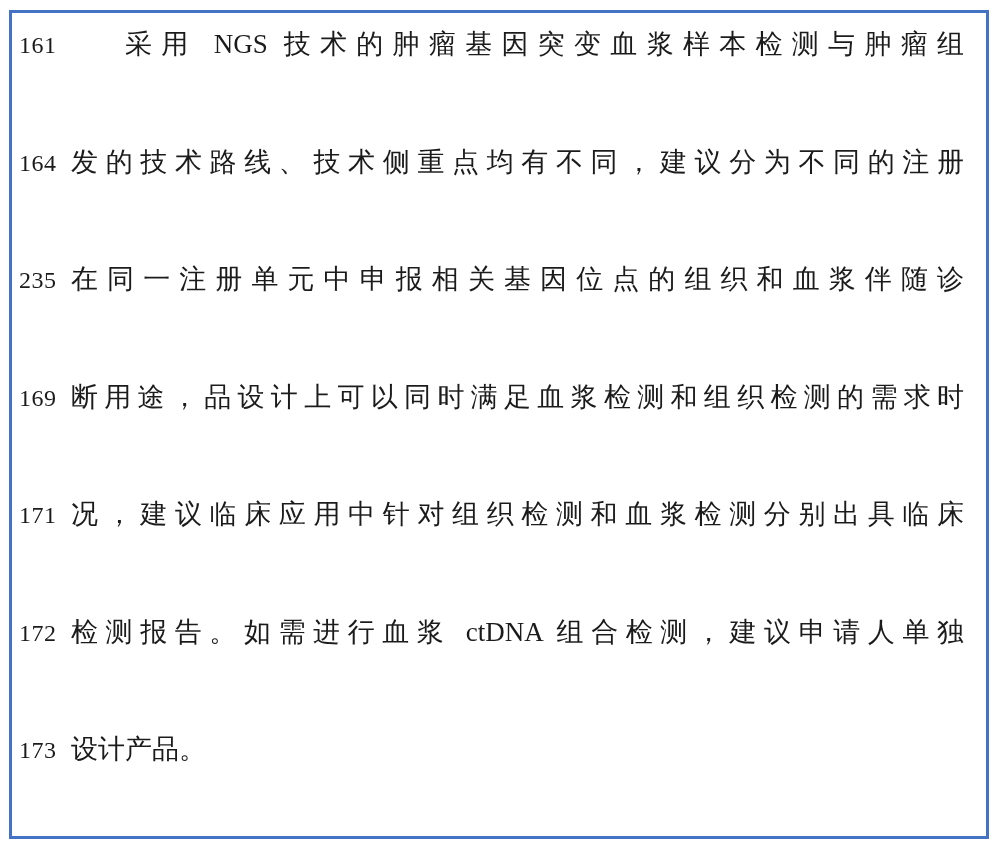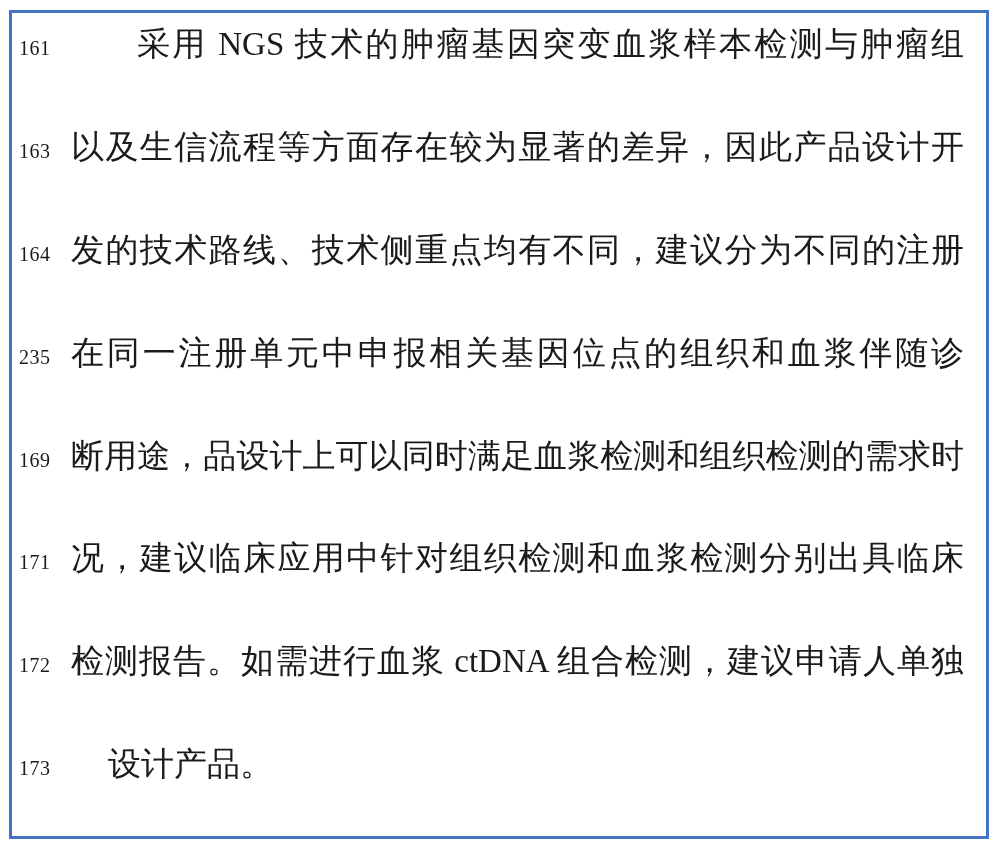--- a/index.html
+++ b/index.html
@@ -25,48 +25,44 @@
     display:flex;flex-direction:column;
   }
   .line{
     flex:1 1 0;
     display:flex;align-items:baseline;
     padding:0 22px 0 7px;
     overflow:hidden;
   }
   .num{
     flex:0 0 52px;
-    font-size:20px;line-height:63px;
+    font-size:24px;line-height:63px;
     color:var(--text-color);
     letter-spacing:0.5px;
   }
   .txt{
     flex:1 1 auto;min-width:0;
-    font-size:33px;line-height:63px;
+    font-size:27px;line-height:63px;
     color:var(--text-color);
     text-align:justify;
     text-align-last:justify;
     text-justify:inter-character;
   }
   .txt.indent{ text-indent:2em; }
-  .txt.last{ text-align-last:left;margin-left:37px; }
+  .txt.last{ text-align-last:left; }
 </style>
 </head>
 <body>
 
 <div class="page">
   <div class="frame">
     <div class="lines">
         <div class="line">
           <span class="num">161</span>
           <div class="txt indent">采用 NGS 技术的肿瘤基因突变血浆样本检测与肿瘤组</div>
-        </div>
-        <div class="line">
-          <span class="num">163</span>
-          <div class="txt">以及生信流程等方面存在较为显著的差异，因此产品设计开</div>
         </div>
         <div class="line">
           <span class="num">164</span>
           <div class="txt">发的技术路线、技术侧重点均有不同，建议分为不同的注册</div>
         </div>
         <div class="line">
           <span class="num">235</span>
           <div class="txt">在同一注册单元中申报相关基因位点的组织和血浆伴随诊</div>
         </div>
         <div class="line">

